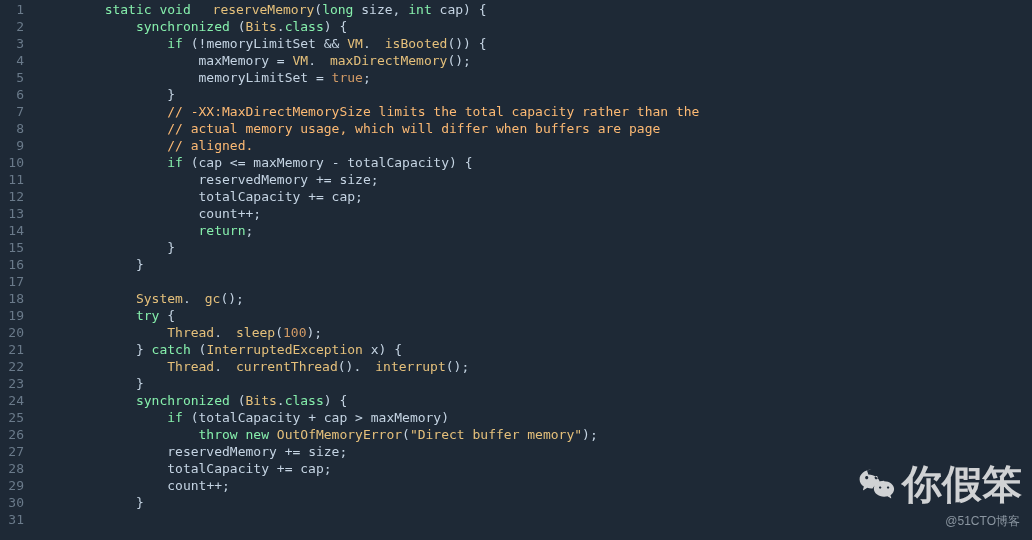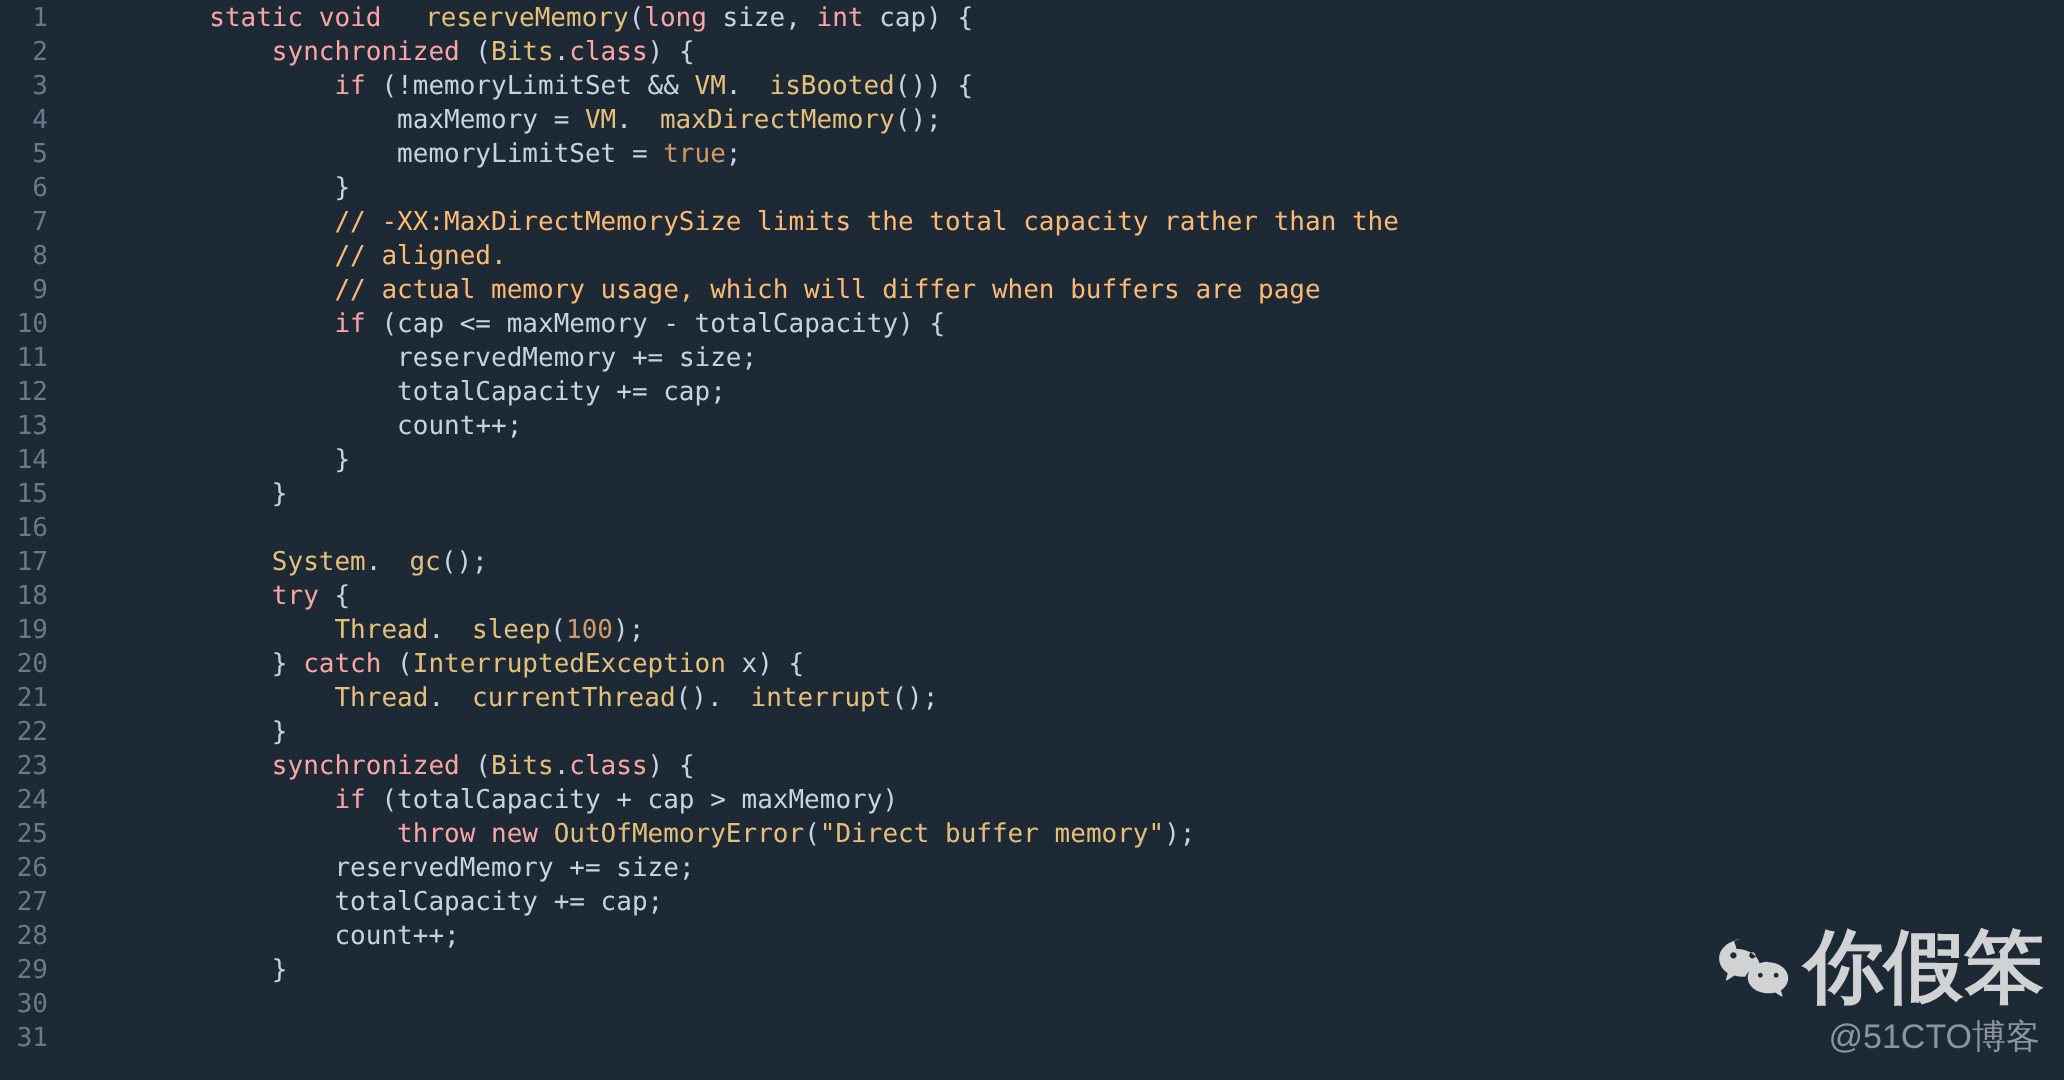--- a/index.html
+++ b/index.html
@@ -34,21 +34,21 @@
       height: 17px;
     }
     .code {
       padding: 2px 0 2px 10px;
       flex: 1;
     }
     .code-line {
       height: 17px;
       white-space: pre;
     }
-    .kw { color: #fca5a5; }
+    .kw { color: #86efac; }
     .id { color: #c5d4e3; }
     .fn { color: #e5c07b; margin-left: 14px; }
     .str { color: #e5c07b; }
     .num { color: #d19a66; }
     .op { color: #c5d4e3; }
     .pn { color: #c5d4e3; }
     .cmt { color: #fdba74; }
     .cls { color: #e5c07b; }
     .bool { color: #d19a66; }
     .watermark {
@@ -69,21 +69,21 @@
       color: #f0f0f0;
       font-size: 40px;
       font-family: 'Microsoft YaHei', 'SimHei', sans-serif;
       font-weight: bold;
     }
     .attribution {
       position: absolute;
       bottom: 10px;
       right: 12px;
       color: #8a95a0;
-      font-size: 17px;
+      font-size: 12px;
       font-family: 'Microsoft YaHei', sans-serif;
     }
   </style>
 </head>
 <body>
 
 <div class="editor">
   <div class="gutter" id="gutter">
       <div class="gutter-line">1</div>
       <div class="gutter-line">2</div>
@@ -118,26 +118,27 @@
       <div class="gutter-line">31</div>
     </div>
   <div class="code" id="code">
       <div class="code-line"><span>        </span><span class="kw">static</span><span> </span><span class="kw">void</span><span> </span><span class="fn">reserveMemory</span><span class="pn">(</span><span class="kw">long</span><span> </span><span class="id">size</span><span class="pn">,</span><span> </span><span class="kw">int</span><span> </span><span class="id">cap</span><span class="pn">)</span><span> </span><span class="pn">{</span></div>
       <div class="code-line"><span>            </span><span class="kw">synchronized</span><span> </span><span class="pn">(</span><span class="cls">Bits</span><span class="pn">.</span><span class="kw">class</span><span class="pn">)</span><span> </span><span class="pn">{</span></div>
       <div class="code-line"><span>                </span><span class="kw">if</span><span> </span><span class="pn">(</span><span class="op">!</span><span class="id">memoryLimitSet</span><span> </span><span class="op">&amp;&amp;</span><span> </span><span class="cls">VM</span><span class="pn">.</span><span class="fn">isBooted</span><span class="pn">(</span><span class="pn">)</span><span class="pn">)</span><span> </span><span class="pn">{</span></div>
       <div class="code-line"><span>                    </span><span class="id">maxMemory</span><span> </span><span class="op">=</span><span> </span><span class="cls">VM</span><span class="pn">.</span><span class="fn">maxDirectMemory</span><span class="pn">(</span><span class="pn">)</span><span class="pn">;</span></div>
       <div class="code-line"><span>                    </span><span class="id">memoryLimitSet</span><span> </span><span class="op">=</span><span> </span><span class="bool">true</span><span class="pn">;</span></div>
       <div class="code-line"><span>                </span><span class="pn">}</span></div>
       <div class="code-line"><span>                </span><span class="cmt">// -XX:MaxDirectMemorySize limits the total capacity rather than the</span></div>
+      <div class="code-line"><span>                </span><span class="cmt">// actual memory usage, which will differ when buffers are page</span></div>
       <div class="code-line"><span>                </span><span class="cmt">// aligned.</span></div>
-      <div class="code-line"><span>                </span><span class="cmt">// actual memory usage, which will differ when buffers are page</span></div>
       <div class="code-line"><span>                </span><span class="kw">if</span><span> </span><span class="pn">(</span><span class="id">cap</span><span> </span><span class="op">&lt;=</span><span> </span><span class="id">maxMemory</span><span> </span><span class="op">-</span><span> </span><span class="id">totalCapacity</span><span class="pn">)</span><span> </span><span class="pn">{</span></div>
       <div class="code-line"><span>                    </span><span class="id">reservedMemory</span><span> </span><span class="op">+=</span><span> </span><span class="id">size</span><span class="pn">;</span></div>
       <div class="code-line"><span>                    </span><span class="id">totalCapacity</span><span> </span><span class="op">+=</span><span> </span><span class="id">cap</span><span class="pn">;</span></div>
       <div class="code-line"><span>                    </span><span class="id">count</span><span class="op">++</span><span class="pn">;</span></div>
+      <div class="code-line"><span>                    </span><span class="kw">return</span><span class="pn">;</span></div>
       <div class="code-line"><span>                </span><span class="pn">}</span></div>
       <div class="code-line"><span>            </span><span class="pn">}</span></div>
       <div class="code-line"><span>            </span></div>
       <div class="code-line"><span>            </span><span class="cls">System</span><span class="pn">.</span><span class="fn">gc</span><span class="pn">(</span><span class="pn">)</span><span class="pn">;</span></div>
       <div class="code-line"><span>            </span><span class="kw">try</span><span> </span><span class="pn">{</span></div>
       <div class="code-line"><span>                </span><span class="cls">Thread</span><span class="pn">.</span><span class="fn">sleep</span><span class="pn">(</span><span class="num">100</span><span class="pn">)</span><span class="pn">;</span></div>
       <div class="code-line"><span>            </span><span class="pn">}</span><span> </span><span class="kw">catch</span><span> </span><span class="pn">(</span><span class="cls">InterruptedException</span><span> </span><span class="id">x</span><span class="pn">)</span><span> </span><span class="pn">{</span></div>
       <div class="code-line"><span>                </span><span class="cls">Thread</span><span class="pn">.</span><span class="fn">currentThread</span><span class="pn">(</span><span class="pn">)</span><span class="pn">.</span><span class="fn">interrupt</span><span class="pn">(</span><span class="pn">)</span><span class="pn">;</span></div>
       <div class="code-line"><span>            </span><span class="pn">}</span></div>
       <div class="code-line"><span>            </span><span class="kw">synchronized</span><span> </span><span class="pn">(</span><span class="cls">Bits</span><span class="pn">.</span><span class="kw">class</span><span class="pn">)</span><span> </span><span class="pn">{</span></div>

